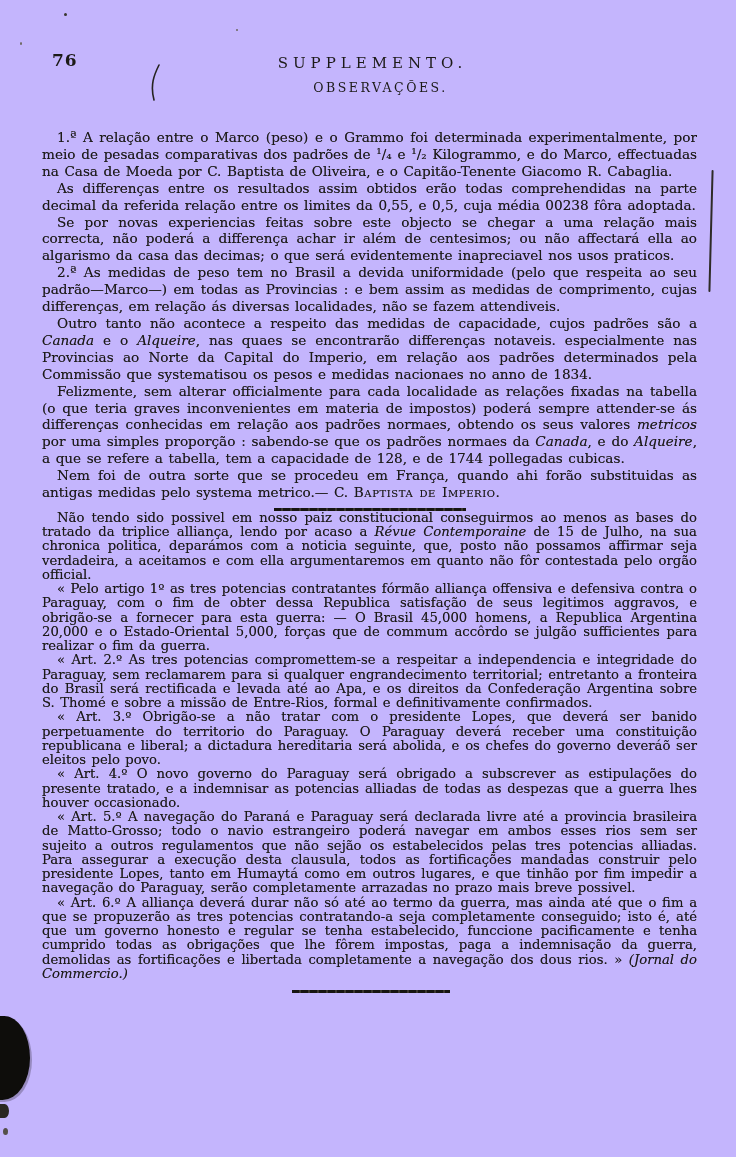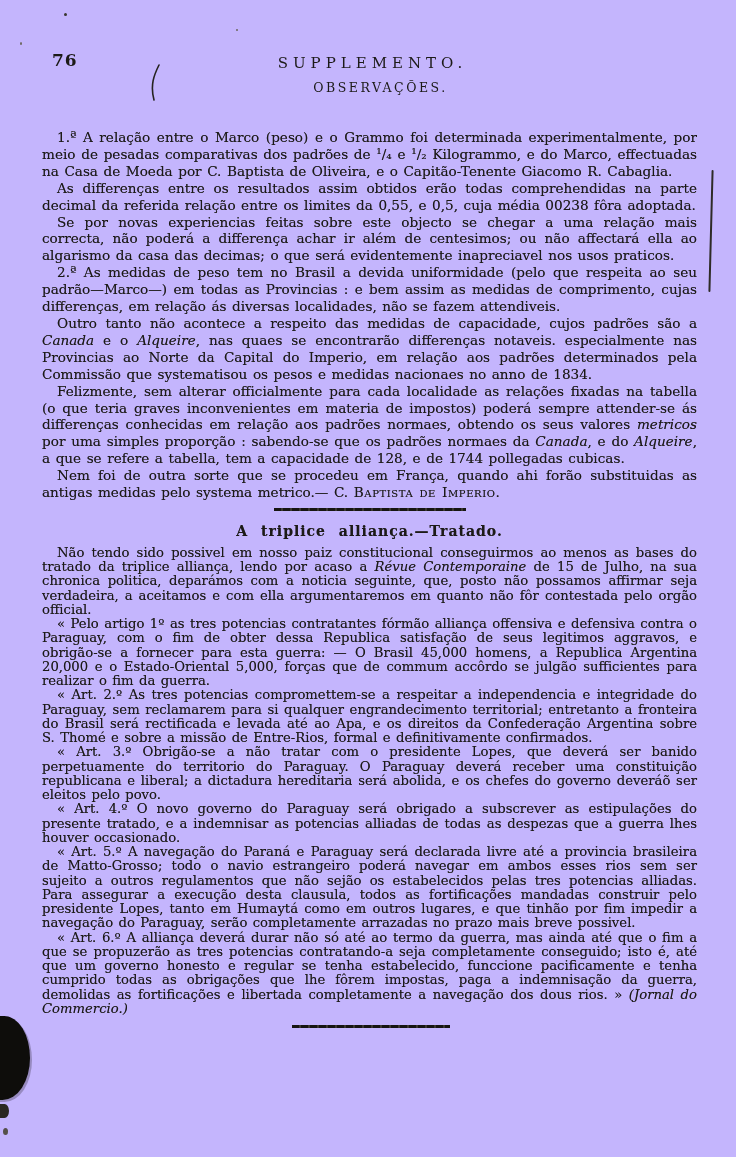--- a/index.html
+++ b/index.html
@@ -109,21 +109,20 @@
         <p>As differenças entre os resultados assim obtidos erão todas comprehendidas na parte decimal da referida relação entre os limites da 0,55, e 0,5, cuja média 00238 fôra adoptada.</p>
         <p>Se por novas experiencias feitas sobre este objecto se chegar a uma relação mais correcta, não poderá a differença achar ir além de centesimos; ou não affectará ella ao algarismo da casa das decimas; o que será evidentemente inapreciavel nos usos praticos.</p>
         <p>2.ª As medidas de peso tem no Brasil a devida uniformidade (pelo que respeita ao seu padrão—Marco—) em todas as Provincias : e bem assim as medidas de comprimento, cujas differenças, em relação ás diversas localidades, não se fazem attendiveis.</p>
         <p>Outro tanto não acontece a respeito das medidas de capacidade, cujos padrões são a <span class="run-italic">Canada</span> e o <span class="run-italic">Alqueire</span>, nas quaes se encontrarão differenças notaveis. especialmente nas Provincias ao Norte da Capital do Imperio, em relação aos padrões determinados pela Commissão que systematisou os pesos e medidas nacionaes no anno de 1834.</p>
         <p>Felizmente, sem alterar officialmente para cada localidade as relações fixadas na tabella (o que teria graves inconvenientes em materia de impostos) poderá sempre attender-se ás differenças conhecidas em relação aos padrões normaes, obtendo os seus valores <span class="run-italic">metricos</span> por uma simples proporção : sabendo-se que os padrões normaes da <span class="run-italic">Canada</span>, e do <span class="run-italic">Alqueire</span>, a que se refere a tabella, tem a capacidade de 128, e de 1744 pollegadas cubicas.</p>
         <p>Nem foi de outra sorte que se procedeu em França, quando ahi forão substituidas as antigas medidas pelo systema metrico.— C. <span class="run-smallcaps">Baptista de Imperio</span>.</p>
       </div>
 
     <div class="rule rule-mid"></div>
 
-    <div class="section2-title">A triplice alliança.—Tratado.</div>
 
     <div class="sec sec2">
         <p>Não tendo sido possivel em nosso paiz constitucional conseguirmos ao menos as bases do tratado da triplice alliança, lendo por acaso a <span class="run-italic">Révue Contemporaine</span> de 15 de Julho, na sua chronica politica, deparámos com a noticia seguinte, que, posto não possamos affirmar seja verdadeira, a aceitamos e com ella argumentaremos em quanto não fôr contestada pelo orgão official.</p>
         <p>« Pelo artigo 1º as tres potencias contratantes fórmão alliança offensiva e defensiva contra o Paraguay, com o fim de obter dessa Republica satisfação de seus legitimos aggravos, e obrigão-se a fornecer para esta guerra: — O Brasil 45,000 homens, a Republica Argentina 20,000 e o Estado-Oriental 5,000, forças que de commum accôrdo se julgão sufficientes para realizar o fim da guerra.</p>
         <p>« Art. 2.º As tres potencias compromettem-se a respeitar a independencia e integridade do Paraguay, sem reclamarem para si qualquer engrandecimento territorial; entretanto a fronteira do Brasil será rectificada e levada até ao Apa, e os direitos da Confederação Argentina sobre S. Thomé e sobre a missão de Entre-Rios, formal e definitivamente confirmados.</p>
         <p>« Art. 3.º Obrigão-se a não tratar com o presidente Lopes, que deverá ser banido perpetuamente do territorio do Paraguay. O Paraguay deverá receber uma constituição republicana e liberal; a dictadura hereditaria será abolida, e os chefes do governo deveráõ ser eleitos pelo povo.</p>
         <p>« Art. 4.º O novo governo do Paraguay será obrigado a subscrever as estipulações do presente tratado, e a indemnisar as potencias alliadas de todas as despezas que a guerra lhes houver occasionado.</p>
         <p>« Art. 5.º A navegação do Paraná e Paraguay será declarada livre até a provincia brasileira de Matto-Grosso; todo o navio estrangeiro poderá navegar em ambos esses rios sem ser sujeito a outros regulamentos que não sejão os estabelecidos pelas tres potencias alliadas. Para assegurar a execução desta clausula, todos as fortificações mandadas construir pelo presidente Lopes, tanto em Humaytá como em outros lugares, e que tinhão por fim impedir a navegação do Paraguay, serão completamente arrazadas no prazo mais breve possivel.</p>
         <p>« Art. 6.º A alliança deverá durar não só até ao termo da guerra, mas ainda até que o fim a que se propuzerão as tres potencias contratando-a seja completamente conseguido; isto é, até que um governo honesto e regular se tenha estabelecido, funccione pacificamente e tenha cumprido todas as obrigações que lhe fôrem impostas, paga a indemnisação da guerra, demolidas as fortificações e libertada completamente a navegação dos dous rios. » <span class="run-italic">(Jornal do Commercio.)</span></p>
       </div>

